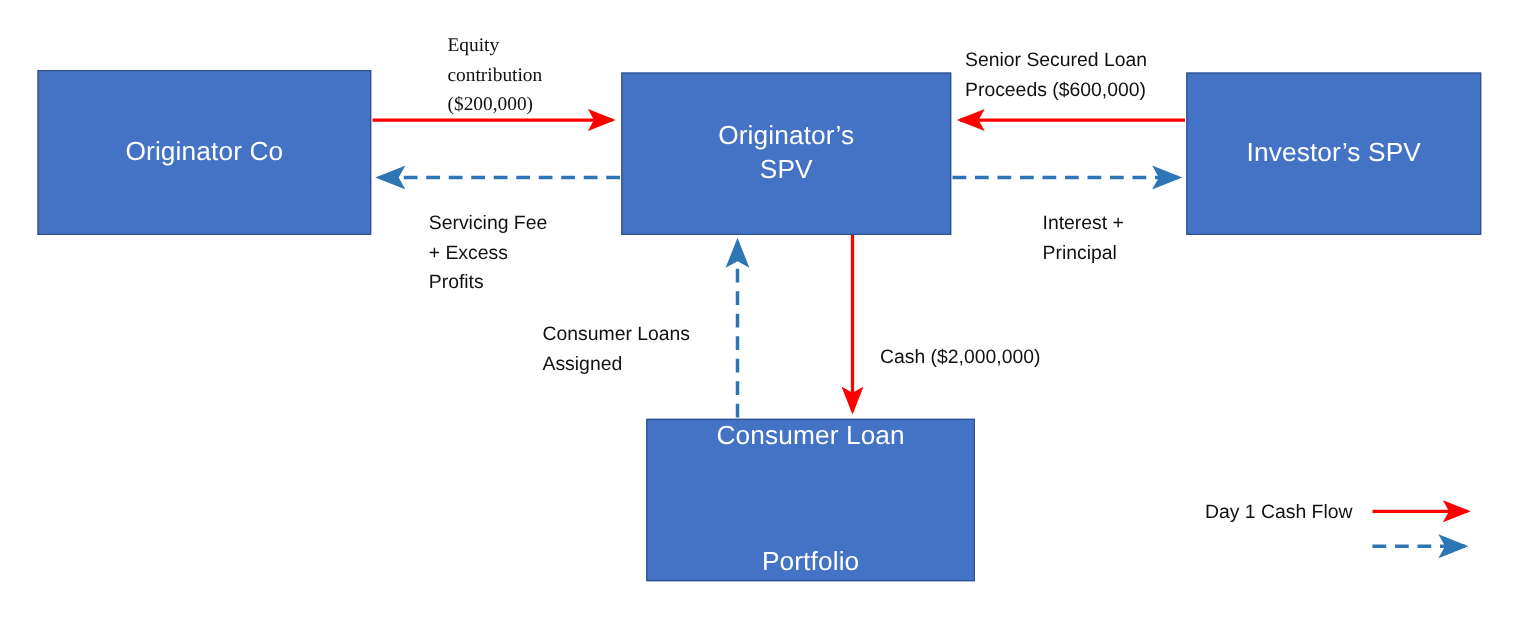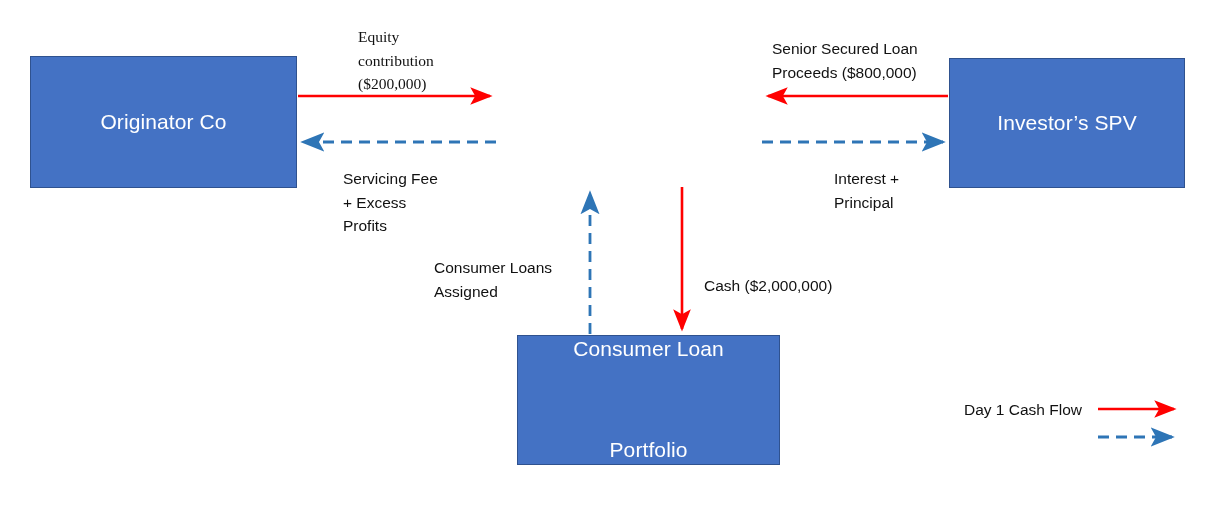--- a/index.html
+++ b/index.html
@@ -86,40 +86,44 @@
     <line x1="682" y1="187" x2="682" y2="329" stroke="#FF0000" stroke-width="2.6" marker-end="url(#arrow-red)"></line>
 
     <line x1="1098" y1="409" x2="1174" y2="409" stroke="#FF0000" stroke-width="2.6" marker-end="url(#arrow-red)"></line>
     <line x1="1098" y1="437" x2="1172" y2="437" stroke="#2E75B6" stroke-width="2.8" stroke-dasharray="11,7" marker-end="url(#arrow-blue)"></line>
   </svg>
 
   <div class="node" style="left:30px; top:56px; width:267px; height:132px;">
     <span>Originator Co</span>
   </div>
 
+  <div class="node" style="left:497px; top:58px; width:264px; height:130px; flex-direction:column;">
+    <span>Originator’s</span>
+    <span>SPV</span>
+  </div>
 
   <div class="node" style="left:949px; top:58px; width:236px; height:130px;">
     <span>Investor’s SPV</span>
   </div>
 
   <div class="node" style="left:517px; top:335px; width:263px; height:130px; flex-direction:column;justify-content:space-between;">
     <span>Consumer Loan</span>
     <span>Portfolio</span>
   </div>
 
   <div class="edge-label" style="left:358px; top:25px; width:150px;font-family:Liberation Serif, serif;">Equity
 contribution
 ($200,000)</div>
 
   <div class="edge-label" style="left:343px; top:167px; width:150px;">Servicing Fee
 + Excess
 Profits</div>
 
   <div class="edge-label" style="left:772px; top:37px; width:200px;">Senior Secured Loan
-Proceeds ($800,000)</div>
+Proceeds ($600,000)</div>
 
   <div class="edge-label" style="left:834px; top:167px; width:150px;">Interest +
 Principal</div>
 
   <div class="edge-label" style="left:434px; top:256px; width:160px;">Consumer Loans
 Assigned</div>
 
   <div class="edge-label" style="left:704px; top:274px; width:220px;">Cash ($2,000,000)</div>
 
   <div class="legend-label" style="left:830px; top:399px; width:252px;">Day 1 Cash Flow</div>

